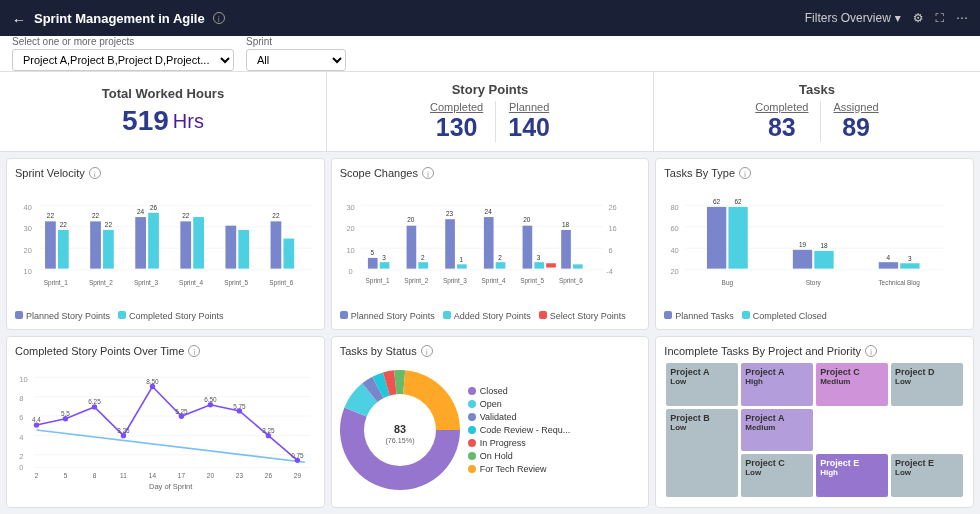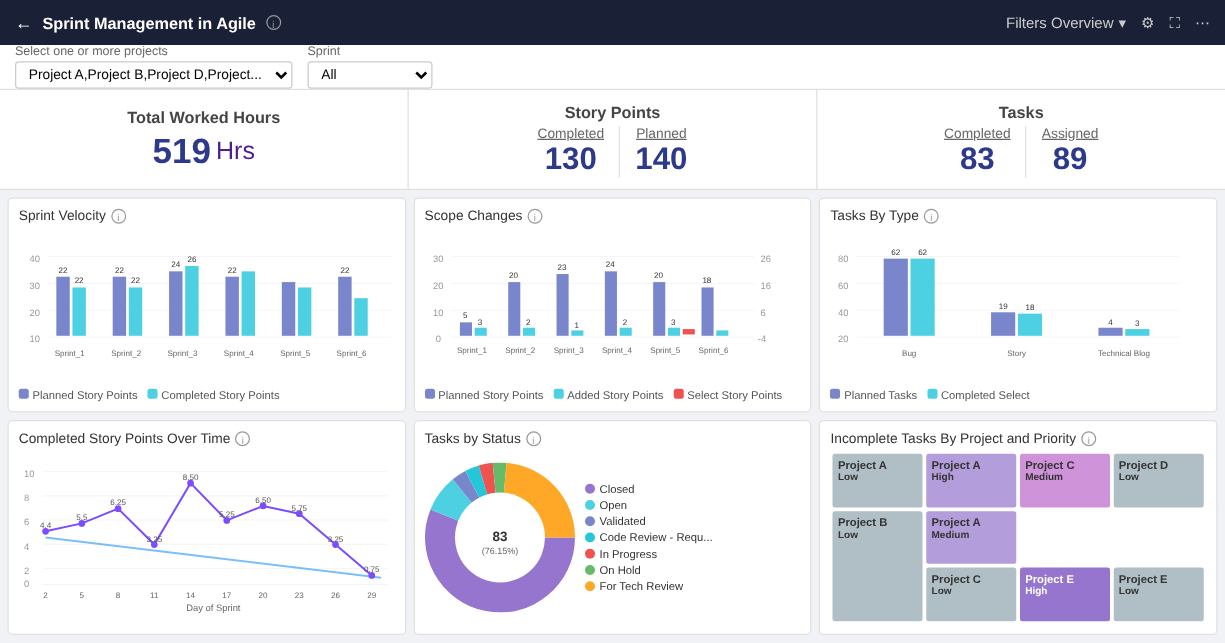--- a/index.html
+++ b/index.html
@@ -296,21 +296,21 @@
         <text x="219" y="82" font-size="6" fill="#666" text-anchor="middle">Technical Blog</text>
       </svg>
     </div>
     <div class="legend">
       <div class="legend-item">
           <div class="legend-dot" style="background:#7986cb;"></div>
           <span>Planned Tasks</span>
         </div>
       <div class="legend-item">
           <div class="legend-dot" style="background:#4dd0e1;"></div>
-          <span>Completed Select</span>
+          <span>Completed Closed</span>
         </div>
     </div>
   </div>
 
   <div class="chart-card">
     <div class="chart-title">
       <span>Completed Story Points Over Time</span>
       <span class="info-icon">ℹ</span>
     </div>
     <div class="chart-area">

